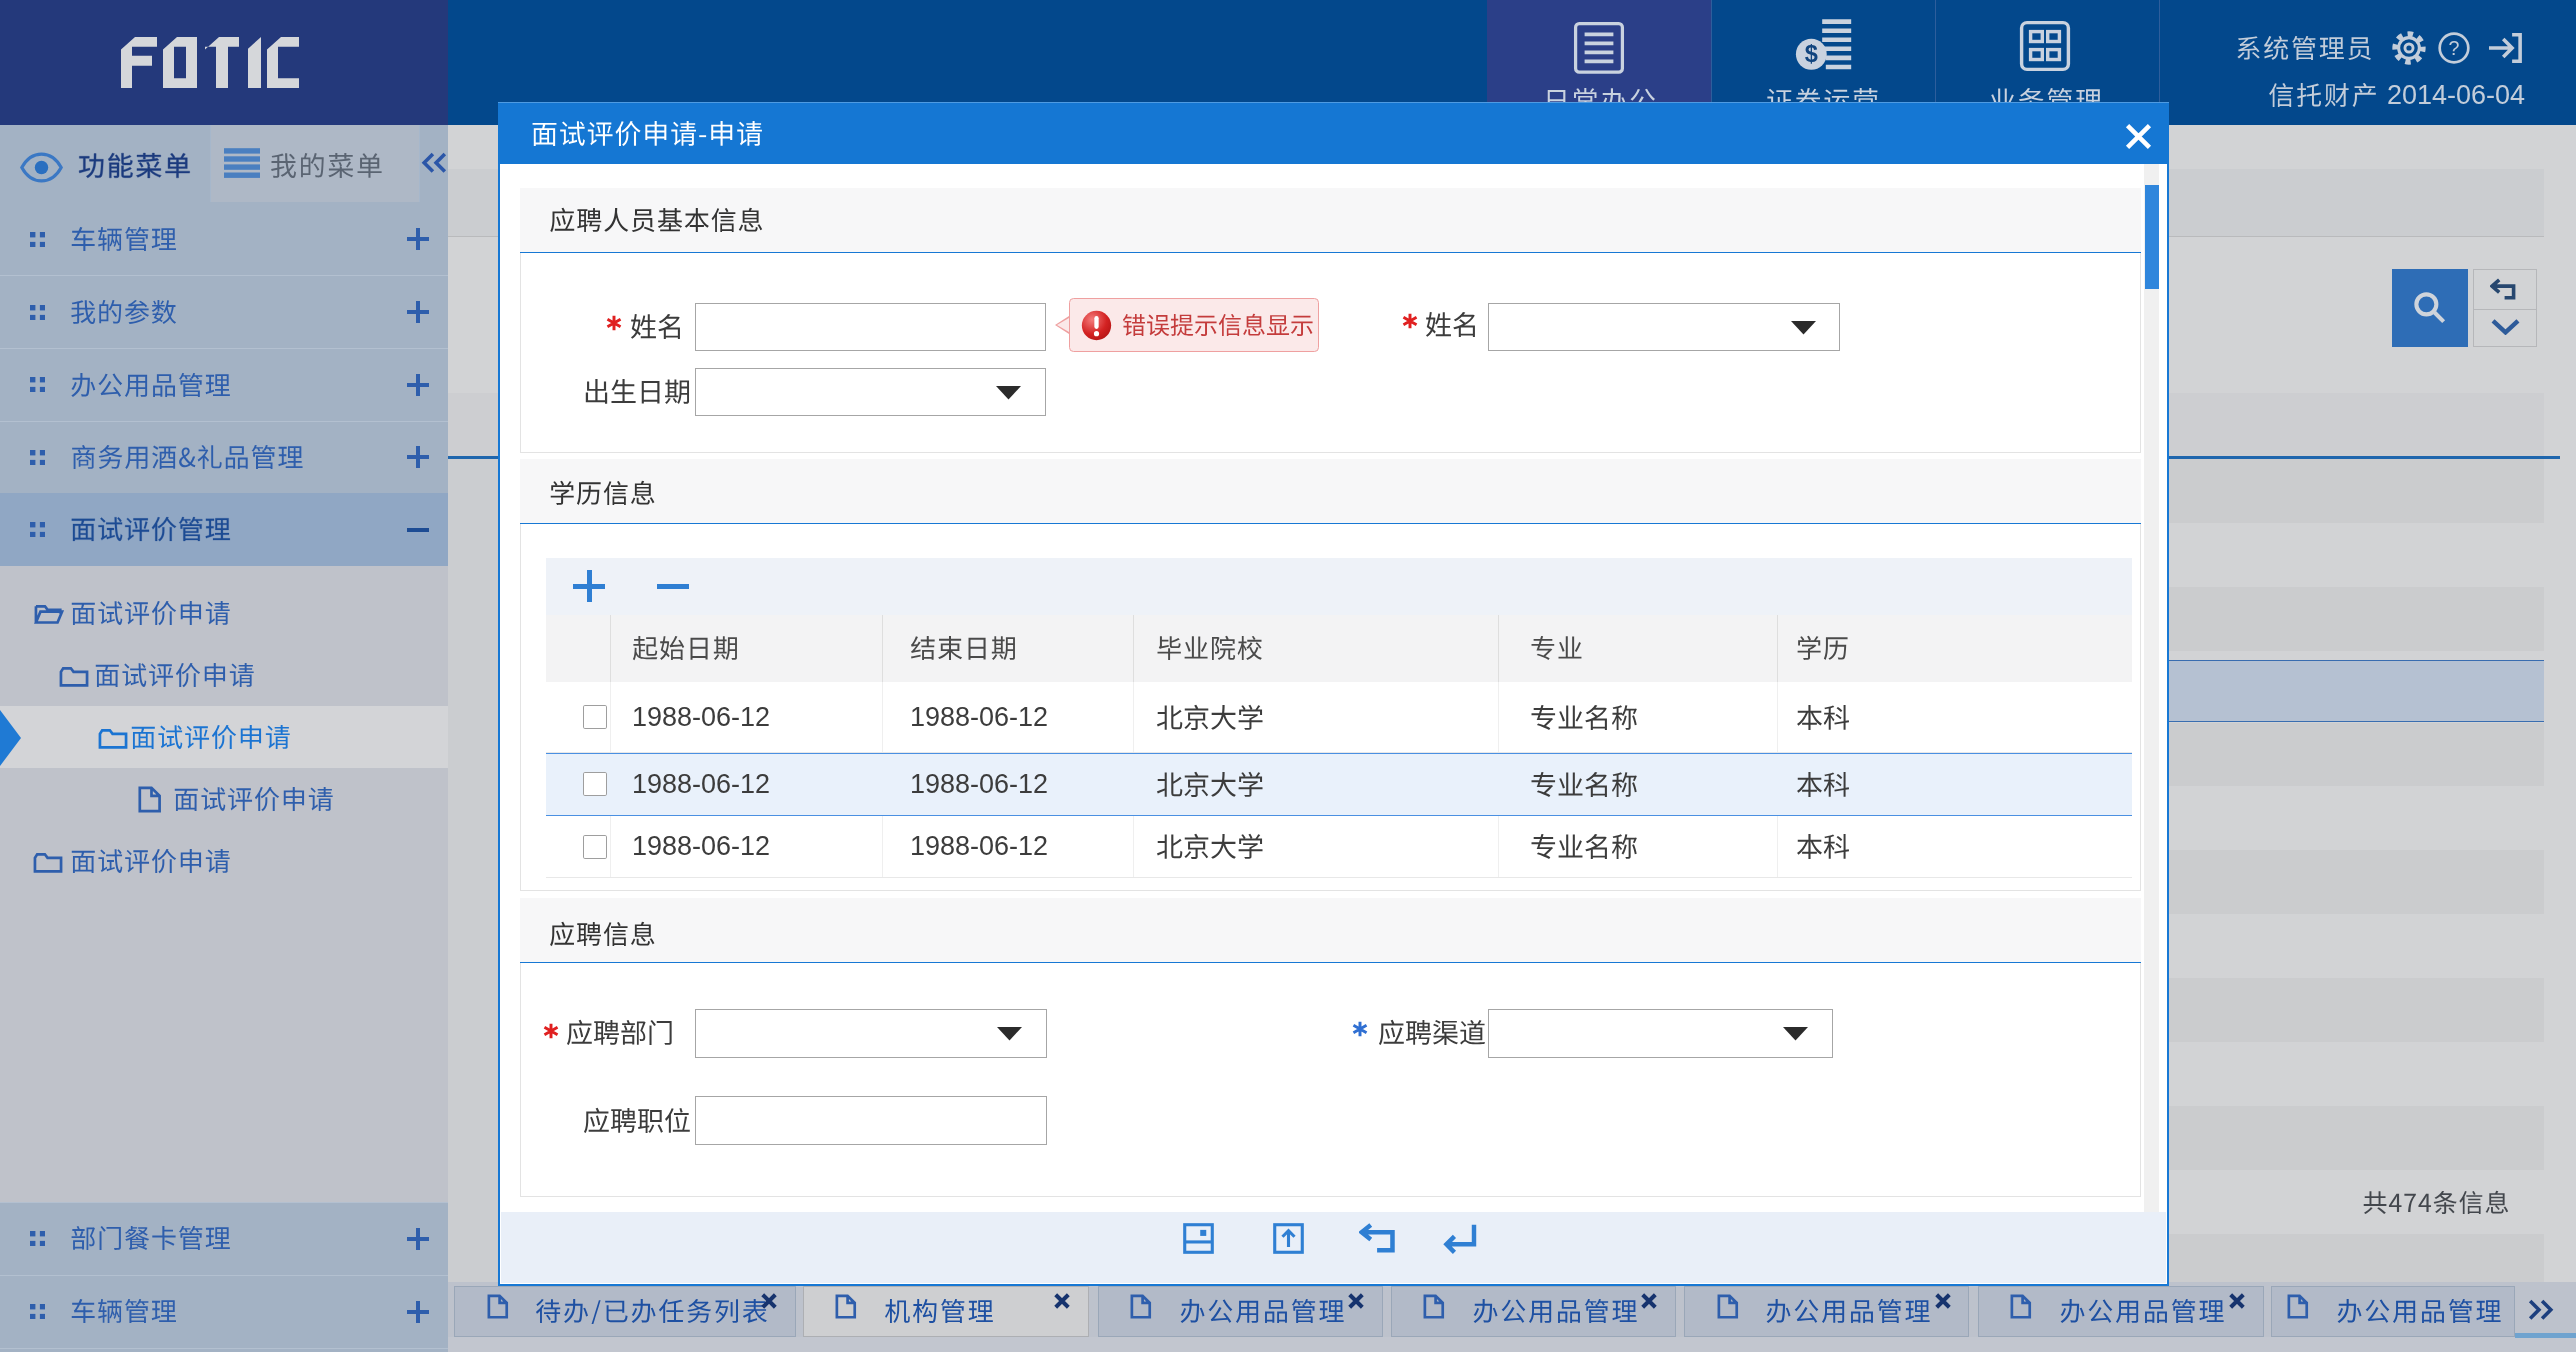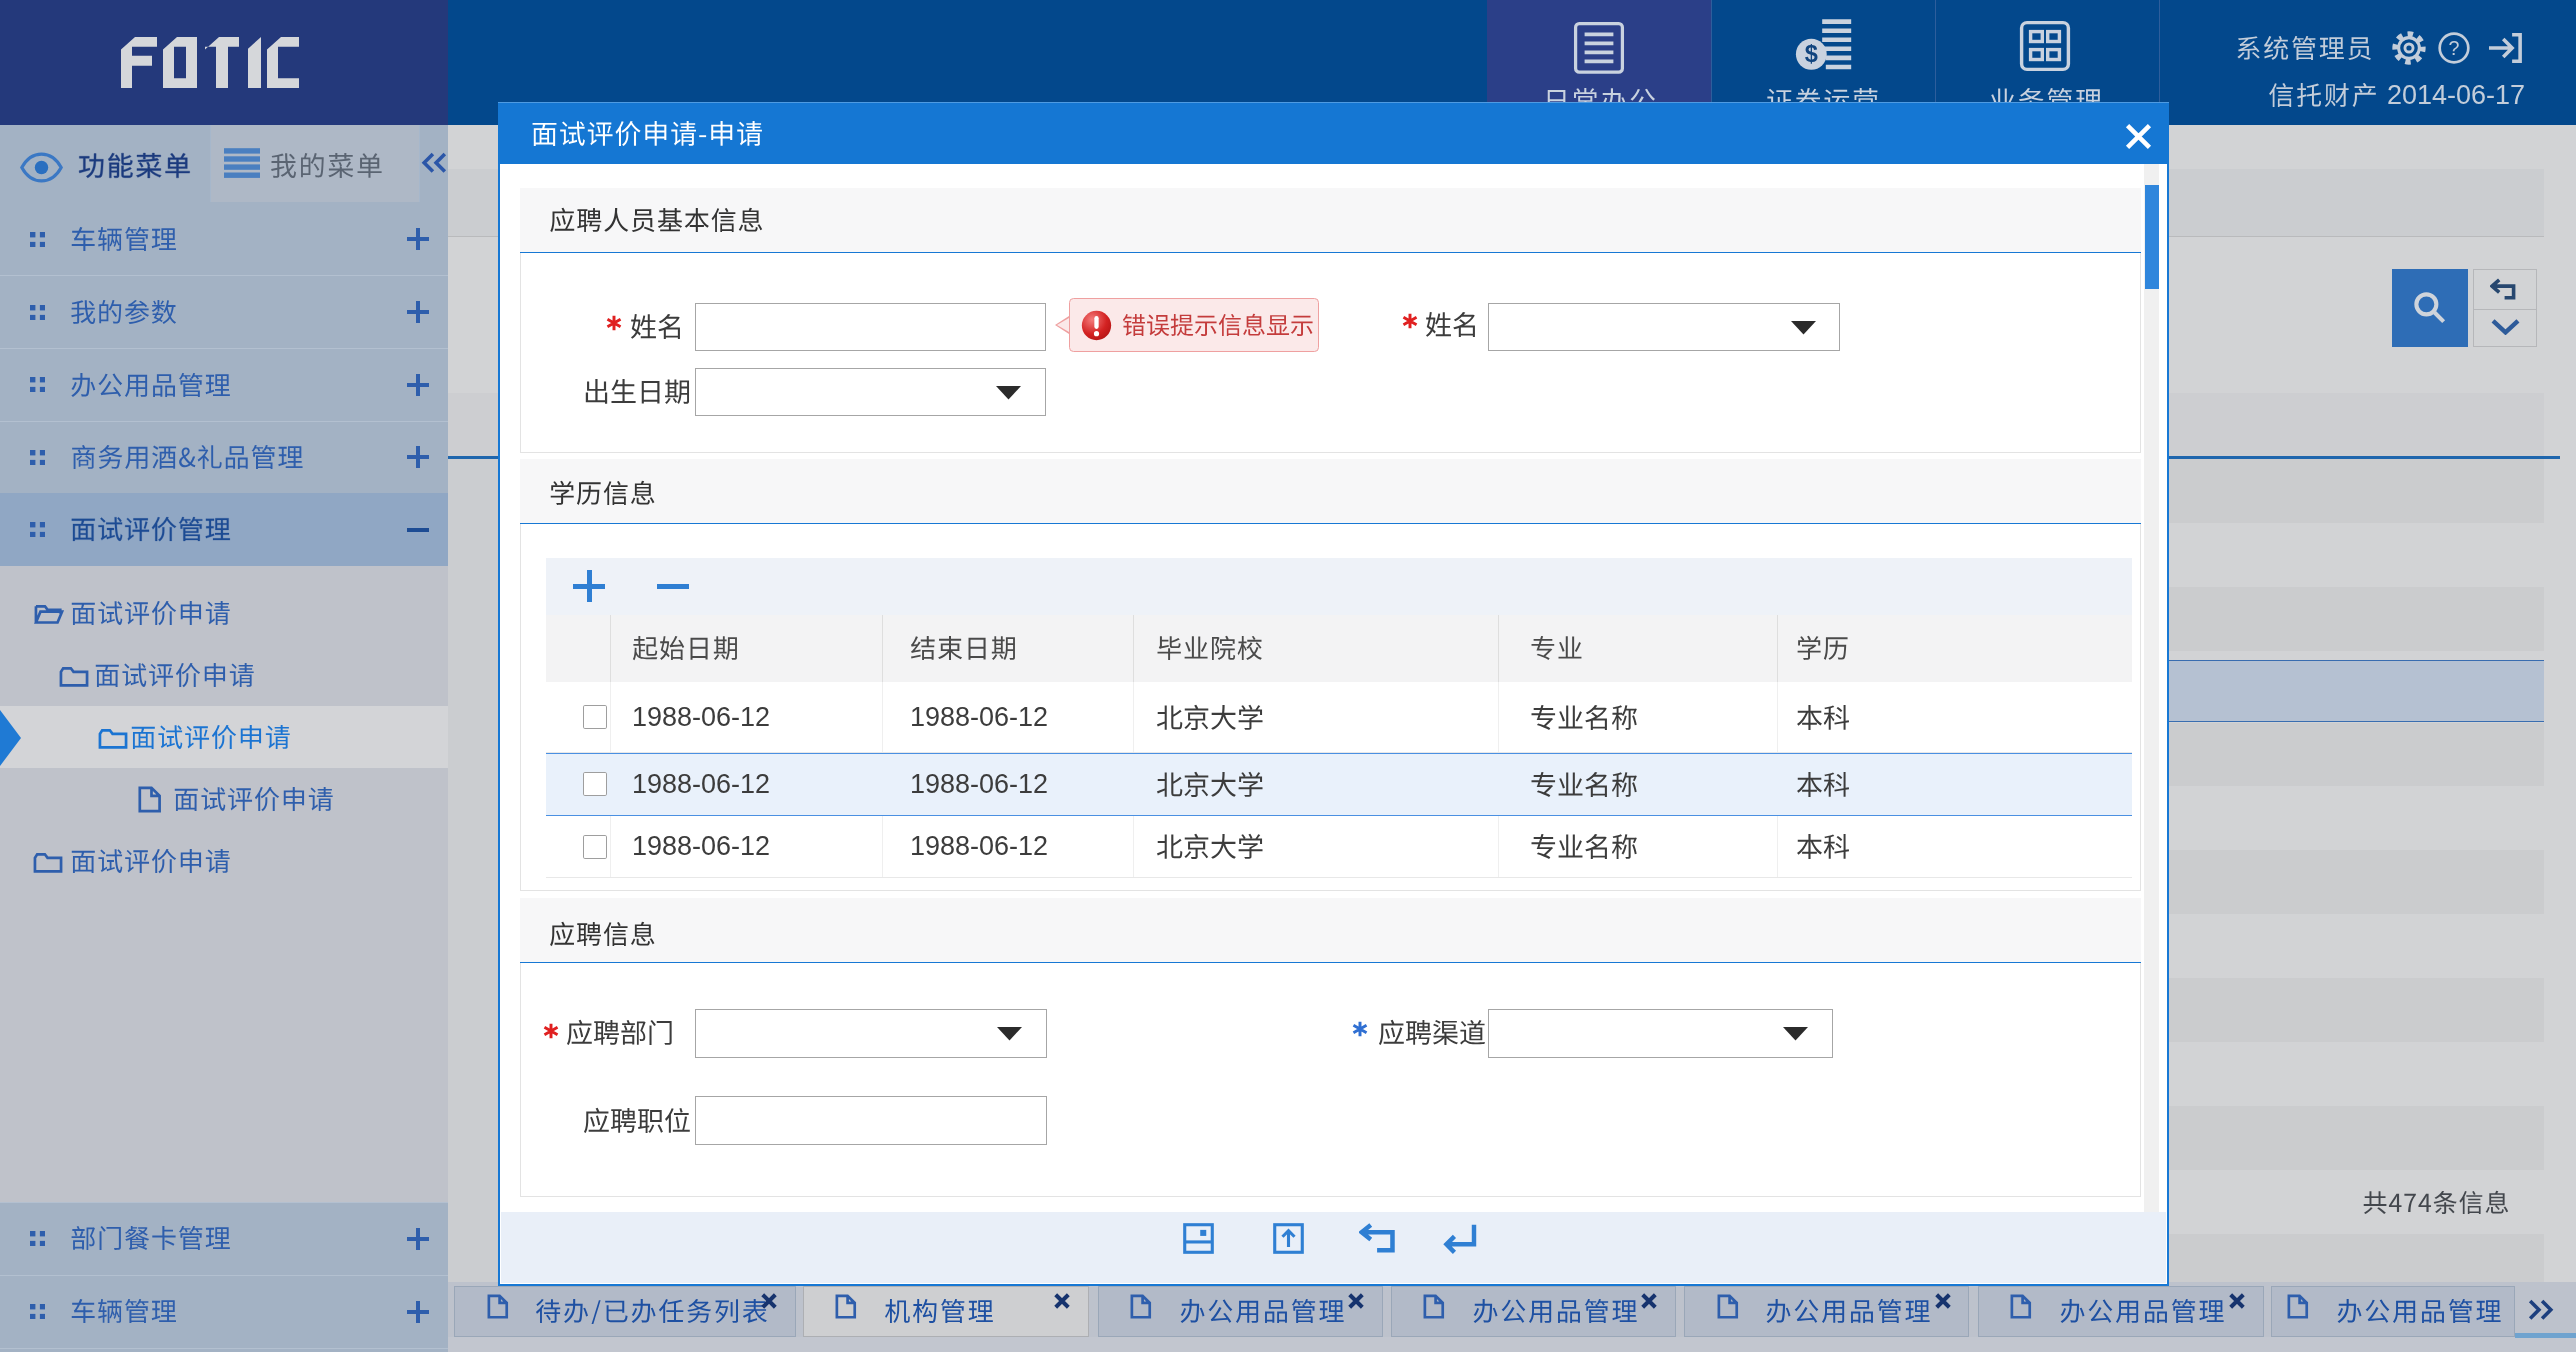--- a/index.html
+++ b/index.html
@@ -100,21 +100,21 @@
 <div style="position:absolute;left:2268px;top:82px;z-index:3;">
     <svg width="110" height="26" viewBox="0 -880 4207 1000" fill="#C3CDDA">
       <g transform="scale(1,-1)">
         <use href="#g4fe1" x="0"></use>
         <use href="#g6258" x="1069"></use>
         <use href="#g8d22" x="2138"></use>
         <use href="#g4ea7" x="3207"></use>
       </g>
     </svg>
   </div>
-<div style="position:absolute;z-index:3;position:absolute;top:75px;font:27px 'Liberation Sans',sans-serif;color:#C3CDDA;line-height:40px;white-space:nowrap;left:2387px;">2014-06-17</div>
+<div style="position:absolute;z-index:3;position:absolute;top:75px;font:27px 'Liberation Sans',sans-serif;color:#C3CDDA;line-height:40px;white-space:nowrap;left:2387px;">2014-06-04</div>
 <div style="position:absolute;left:0px;top:125px;z-index:3;width:448px;height:1227px;background:#A3B2C4;z-index:2;"></div>
 <div style="position:absolute;left:211px;top:125px;z-index:3;width:209px;height:77px;background:#AEB8C6;z-index:3;"></div>
 <div style="position:absolute;left:210px;top:125px;z-index:3;width:0.9px;height:77px;background:#A6B7CB;z-index:3;"></div>
 <div style="position:absolute;left:419px;top:125px;z-index:3;width:0.9px;height:77px;background:#A6B7CB;z-index:3;"></div>
 <div style="position:absolute;left:20px;top:152px;z-index:3;width:43px;height:31px;z-index:3;">
     <svg width="43" height="31" viewBox="0 0 48 34" fill="none">
       <path d="M2 17C8 6 15 2 24 2s16 4 22 15c-6 11-13 15-22 15S8 28 2 17Z" stroke="#3B78C4" stroke-width="3.5"></path>
       <circle cx="24" cy="17" r="7.5" fill="#2A6FC0"></circle>
     </svg>
   </div>

